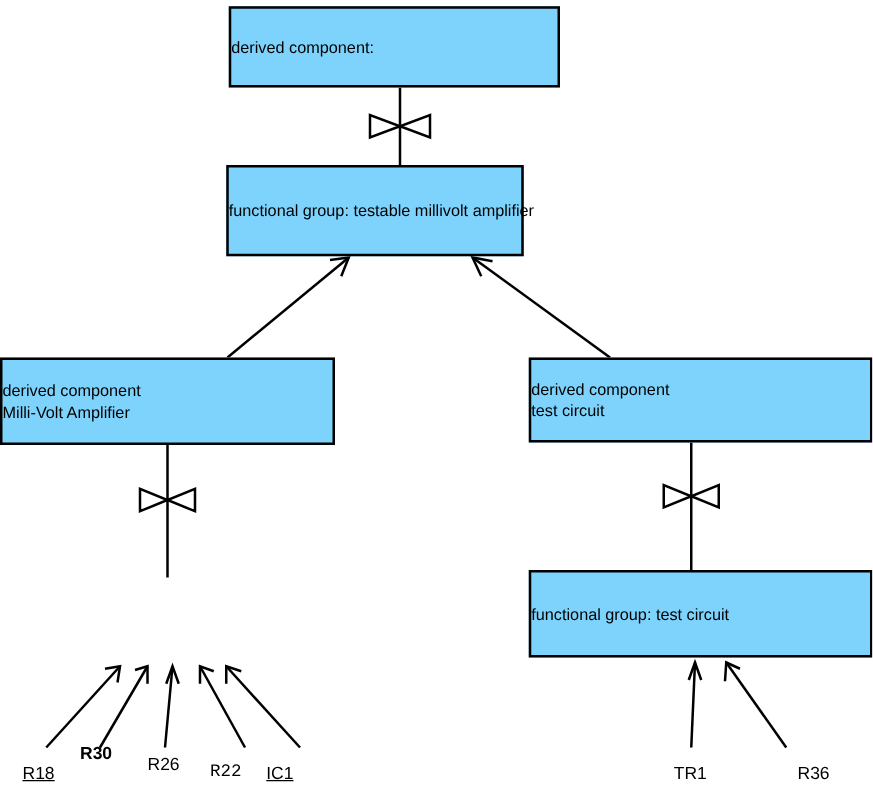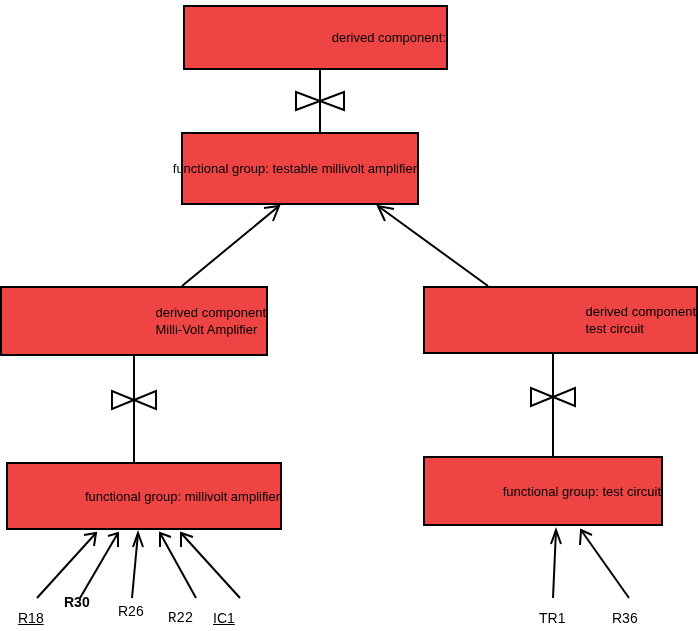--- a/index.html
+++ b/index.html
@@ -21,24 +21,24 @@
     position: absolute;
     left: 0;
     top: 0;
     width: 698px;
     height: 631px;
   }
   .node-box {
     position: absolute;
     box-sizing: border-box;
     border: 2px solid #000000;
-    background: #ef4444;
+    background: #7dd3fc;
     display: flex;
     align-items: center;
-    justify-content: flex-end;
+    justify-content: flex-start;
   }
   .node-text {
     font-family: "Liberation Sans", sans-serif;
     font-size: 13px;
     line-height: 17px;
     color: #000000;
     white-space: pre;
     text-align: left;
   }
   .node-text.centered {
@@ -128,35 +128,32 @@
   </div>
 
   <div class="node-box" style="left:0px; top:286px; width:268px; height:70px;">
     <div class="node-text"><span>derived component</span><br><span>Milli-Volt Amplifier</span></div>
   </div>
 
   <div class="node-box" style="left:423px; top:286px; width:275px; height:68px;">
     <div class="node-text"><span>derived component</span><br><span>test circuit</span></div>
   </div>
 
-  <div class="node-box" style="left:6px; top:462px; width:276px; height:68px;">
-    <div class="node-text centered"><span>functional group: millivolt amplifier</span></div>
-  </div>
 
-  <div class="node-box" style="left:423px; top:456px; width:240px; height:70px;">
+  <div class="node-box" style="left:423px; top:456px; width:275px; height:70px;">
     <div class="node-text centered"><span>functional group: test circuit</span></div>
   </div>
 
   <div class="leaf-label" style="left:18px; top:610px;text-decoration:underline;"><span>R18</span></div>
 
   <div class="leaf-label" style="left:64px; top:594px;font-weight:bold;"><span>R30</span></div>
 
   <div class="leaf-label" style="left:118px; top:603px;"><span>R26</span></div>
 
   <div class="leaf-label" style="left:168px; top:610px;font-family:Liberation Mono, monospace;"><span>R22</span></div>
 
   <div class="leaf-label" style="left:213px; top:610px;text-decoration:underline;"><span>IC1</span></div>
 
   <div class="leaf-label" style="left:539px; top:610px;"><span>TR1</span></div>
 
-  <div class="leaf-label" style="left:612px; top:610px;text-align:right;"><span>R36</span></div>
+  <div class="leaf-label" style="left:638px; top:610px;text-align:right;"><span>R36</span></div>
 
 </div>
 
 </body></html>

